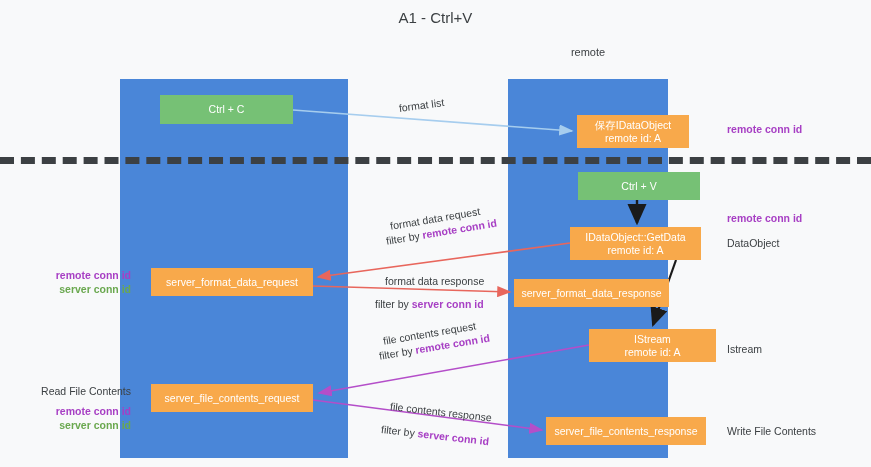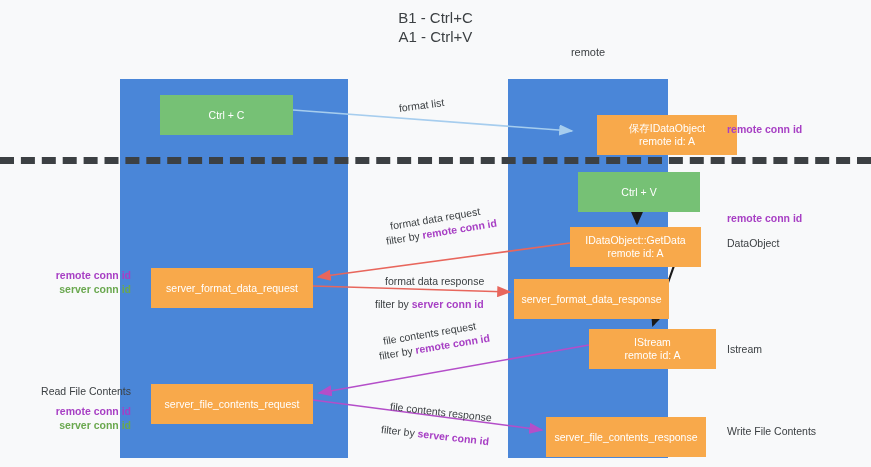--- a/index.html
+++ b/index.html
@@ -61,29 +61,29 @@
     position: absolute;
     box-sizing: border-box;
     display: flex;
     flex-direction: column;
     align-items: center;
     justify-content: center;
     color: #ffffff;
     font-size: 10.5px;
     line-height: 13px;
     text-align: center;
-    padding: 20px 4px;
+    padding: 14px 4px;
     z-index: 6;
   }
   .node.green  { background: #76c175; }
   .node.orange { background: #f8a94b; }
 
   #node-ctrl-c   { left: 160px; top: 95px;  width: 133px; height: 29px; }
   #node-ctrl-v   { left: 578px; top: 172px; width: 122px; height: 26px; }
-  #node-dataobj  { left: 577px; top: 115px; width: 140px; height: 33px; margin-left: 20px; }
+  #node-dataobj  { left: 577px; top: 115px; width: 112px; height: 33px; }
   #node-getdata  { left: 570px; top: 227px; width: 131px; height: 33px; }
   #node-fmt-resp { left: 514px; top: 279px; width: 155px; height: 27px; }
   #node-istream  { left: 589px; top: 329px; width: 127px; height: 33px; }
   #node-sfr      { left: 151px; top: 268px; width: 162px; height: 27px; }
   #node-sfcr     { left: 151px; top: 384px; width: 162px; height: 27px; }
   #node-sfc-resp { left: 546px; top: 417px; width: 160px; height: 27px; }
 
   
   .annot {
     position: absolute;
@@ -138,21 +138,20 @@
     z-index: 3;
     pointer-events: none;
   }
 </style>
 </head>
 <body>
 
 <div id="stage">
 
   <div id="title">
-    <div>B1 - Ctrl+C</div>
     <div>A1 - Ctrl+V</div>
   </div>
 
   <div id="header-b1" class="lane-header">
   </div>
   <div id="header-a1" class="lane-header">
     <div>remote</div>
   </div>
 
   <div id="lane-b1" class="lane"></div>

